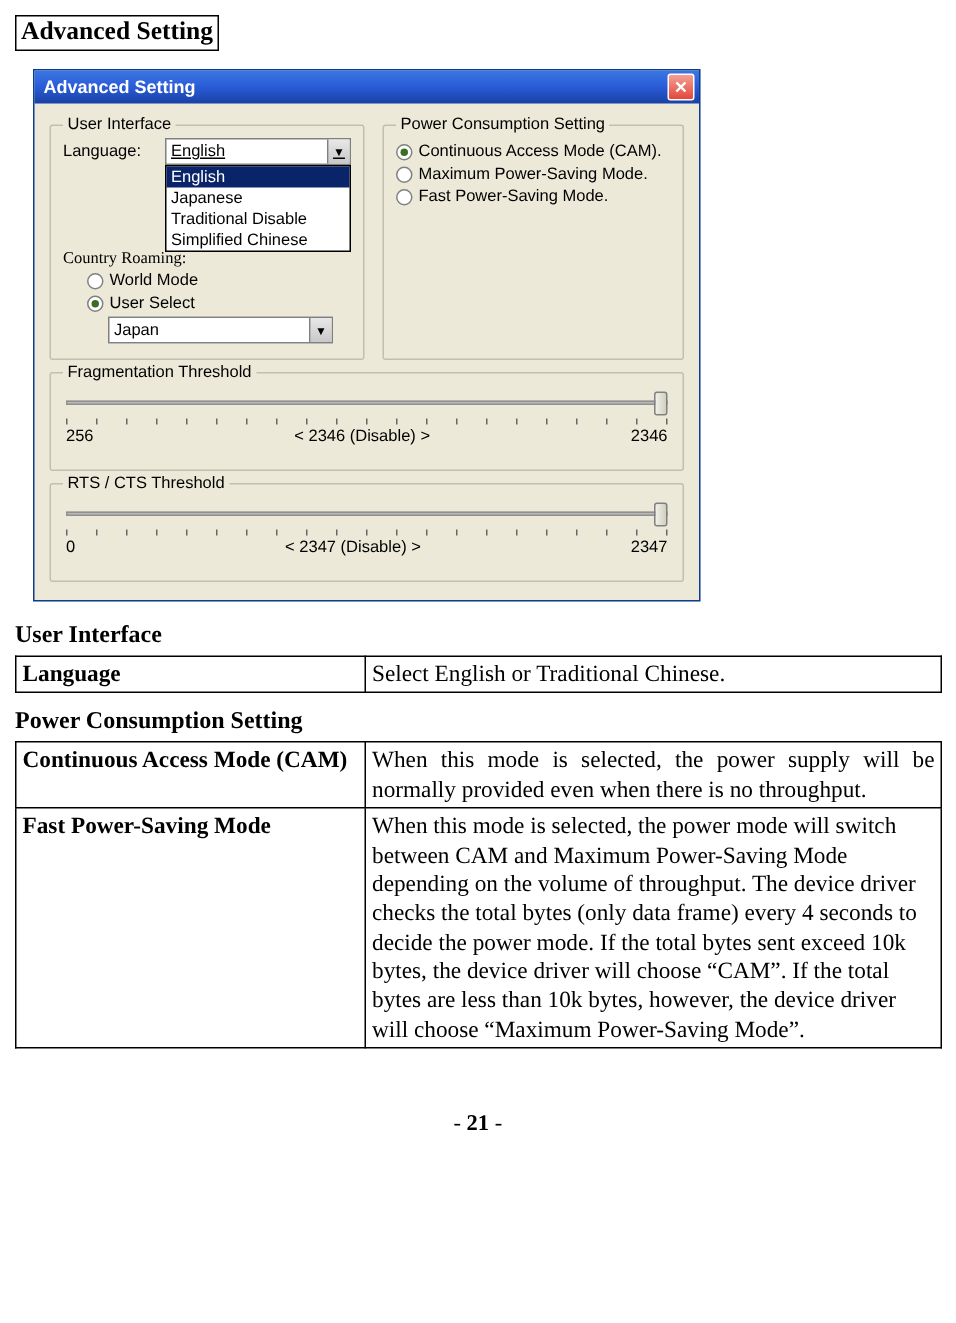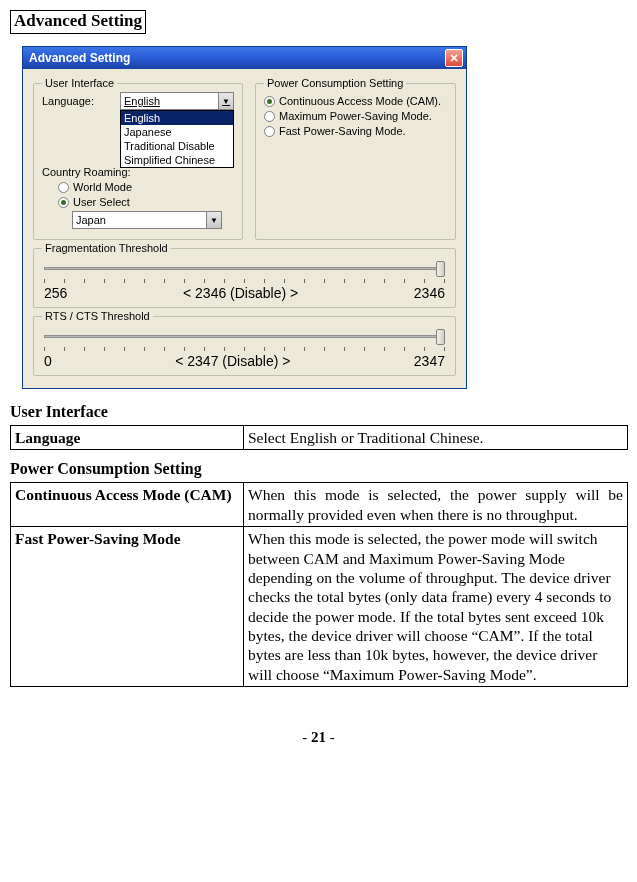--- a/index.html
+++ b/index.html
@@ -64,21 +64,21 @@
       flex: 1;
     }
     .fieldset.left { width: 210px; flex: none; }
     .legend {
       position: absolute;
       top: -7px; left: 8px;
       background: #ece9d8;
       padding: 0 3px;
       font-size: 11px;
     }
-    .row { display: flex; align-items: center; margin-bottom: 4px; gap: 22px; }
+    .row { display: flex; align-items: center; margin-bottom: 4px; gap: 12px; }
     .lbl { width: 56px; font-size: 11px; }
     .dropdown-wrap { position: relative; flex: 1; text-decoration: underline; }
     .dropdown {
       height: 18px;
       background: #fff;
       border: 1px solid #808080;
       display: flex;
       align-items: center;
       justify-content: space-between;
       padding-left: 3px;
@@ -105,40 +105,40 @@
       border: 1px solid #808080; background: #fff;
       display: flex; align-items: center; justify-content: center;
     }
     .radio-circle.checked::after {
       content: ""; width: 5px; height: 5px; border-radius: 50%; background: #3b6e22;
     }
     .indent { margin-left: 16px; }
     .slider-fieldset {
       border: 1px solid #c0c0b0;
       border-radius: 2px;
-      padding: 10px 10px 6px 10px;
+      padding: 10px 10px 16px 10px;
       position: relative;
       margin-top: 8px;
     }
     .slider-track-wrap { position: relative; height: 24px; }
     .slider-track {
       position: absolute; top: 8px; left: 0; right: 0;
       height: 3px; background: #b8b8b8;
       border: 1px solid #909090;
     }
     .slider-thumb {
       position: absolute; top: 2px; right: 0;
       width: 9px; height: 16px;
       background: linear-gradient(to right, #f0f0e8, #d0d0c0);
       border: 1px solid #808080;
       border-radius: 2px;
     }
     .slider-ticks { display: flex; justify-content: space-between; margin-top: -4px; }
     .slider-ticks span { width: 1px; height: 4px; background: #666; }
-    .slider-labels { display: flex; justify-content: space-between; font-size: 14px; margin-top: 2px; }
+    .slider-labels { display: flex; justify-content: space-between; font-size: 11px; margin-top: 2px; }
 
     
     h3.section { font-weight: bold; font-size: 16px; margin: 8px 0 4px 0; }
     table.desc {
       border-collapse: collapse;
       width: 618px;
       margin-bottom: 10px;
     }
     table.desc td {
       border: 1px solid #000;
@@ -183,21 +183,21 @@
             </div>
             <div class="dropdown-list">
               <div class="selected">English</div>
               <div>Japanese</div>
               <div>Traditional Disable</div>
               <div>Simplified Chinese</div>
             </div>
           </div>
         </div>
         <div style="height:52px"></div>
-        <div style="margin-bottom:3px;">Country Roaming:</div>
+        <div style="margin-bottom:3px;font-family:Liberation Serif, serif;">Country Roaming:</div>
         <div class="radio-row indent">
           <span class="radio-circle"></span>
           <span>World Mode</span>
         </div>
         <div class="radio-row indent">
           <span class="radio-circle checked"></span>
           <span>User Select</span>
         </div>
         <div class="indent" style="margin-left:30px; margin-top:2px;">
           <div class="dropdown" style="width:150px;">

